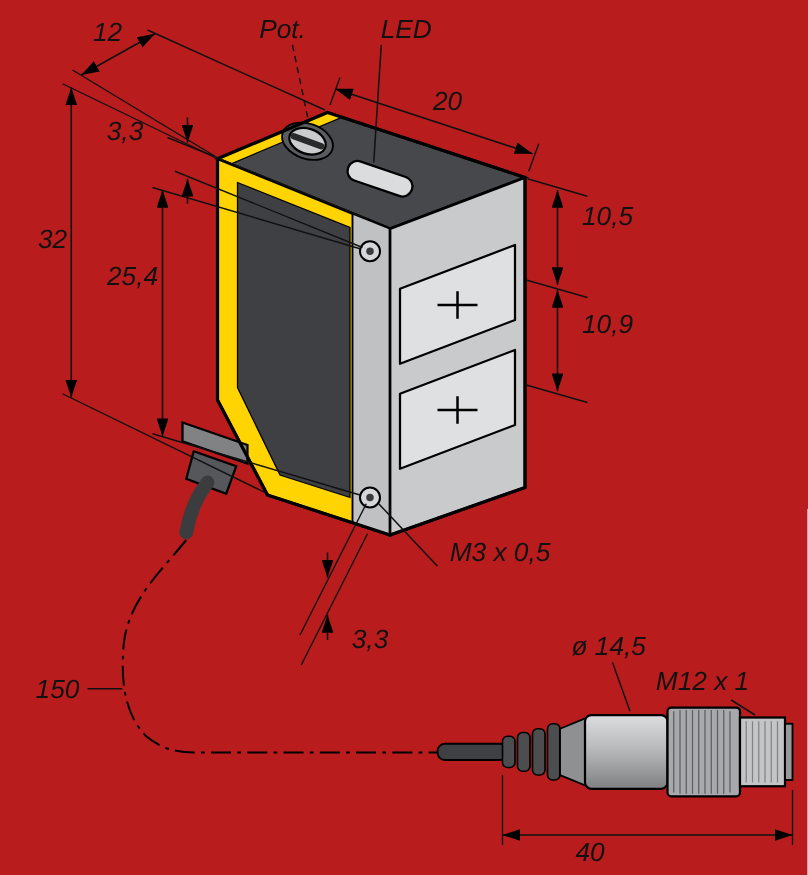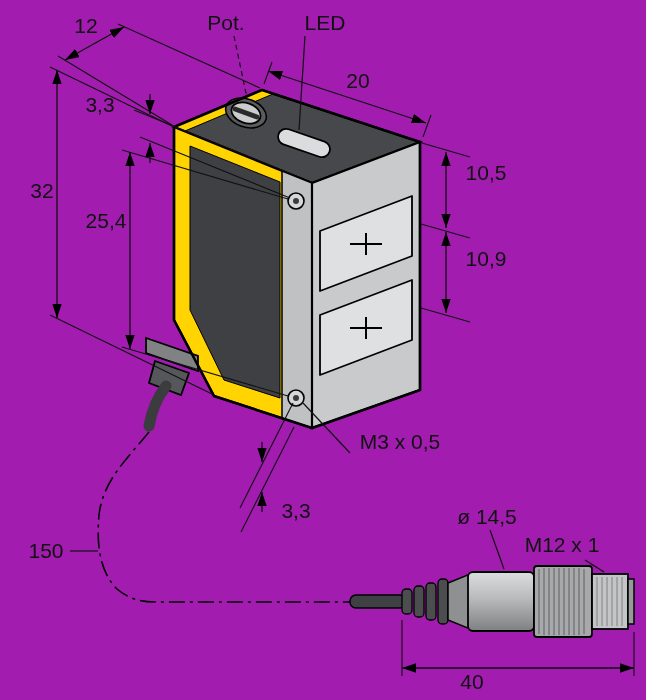--- a/index.html
+++ b/index.html
@@ -1,16 +1,16 @@
 <!DOCTYPE html>
 <html><head>
 <meta charset="utf-8">
 <style>
   html,body{margin:0;padding:0;background:#fff;}
-  .canvas{width:646px;height:700px;background:#a21caf;position:relative;overflow:hidden;}
+  .canvas{width:646px;height:700px;background:#b91c1c;position:relative;overflow:hidden;font-style:italic;}
   svg{display:block;}
   text.t{font-family:"Liberation Sans", sans-serif;font-size:21px;fill:#111;}
   .ext{stroke:#111;stroke-width:1.1;fill:none;}
   .dim{stroke:#111;stroke-width:1.3;fill:none;}
   .lead{stroke:#111;stroke-width:1.2;fill:none;}
   .edge{stroke:#000;stroke-width:2.2;}
   .thin{stroke:#000;stroke-width:1.5;}
 </style>
 </head>
 <body>

